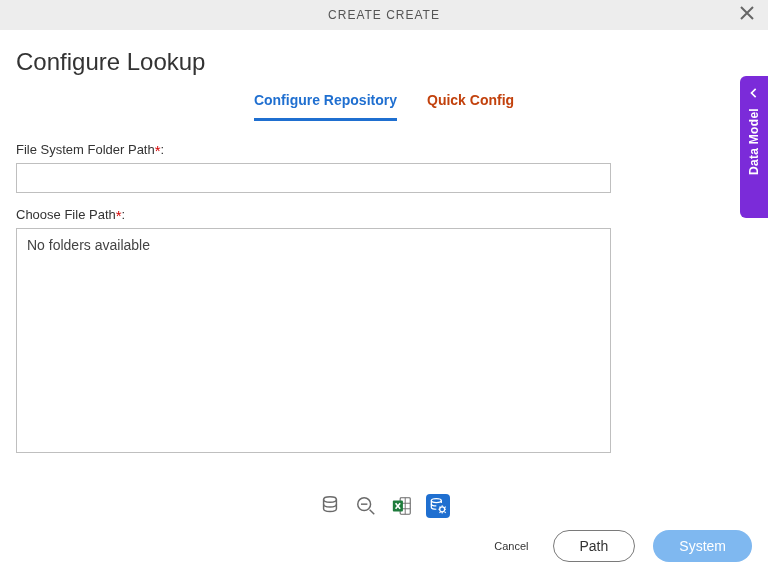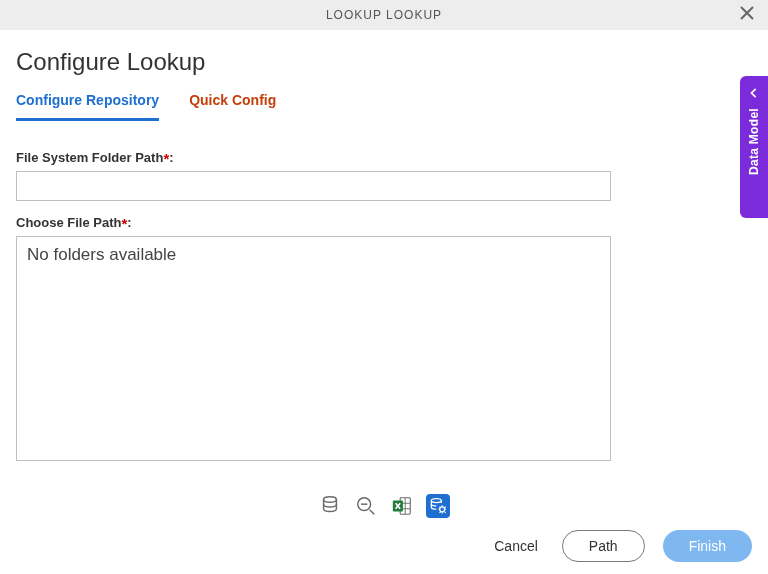--- a/index.html
+++ b/index.html
@@ -9,52 +9,52 @@
   
   .hdr { height: 30px; background: #ededed; display: flex; align-items: center; justify-content: center; position: relative; }
   .hdr-title { font-size: 12px; letter-spacing: 1px; color: #555; }
   .hdr-close { position: absolute; right: 6px; top: 0; height: 30px; width: 30px; display:flex; align-items:center; justify-content:center; cursor:pointer; }
   .hdr-close svg { width: 16px; height: 16px; }
 
   
   .page-title { font-size: 24px; color: #333; padding: 18px 16px 8px; }
 
   
-  .tabs { display:flex; gap: 30px; padding: 0 16px; border-bottom: 1px solid transparent; }
+  .tabs { display:flex; gap: 30px; padding: 0 16px; border-bottom: 1px solid transparent; justify-content: center; }
   .tab { padding: 8px 0 10px; font-size: 14px; color: #c2410c; cursor: pointer; border-bottom: 3px solid transparent; font-weight: 600; }
   .tab.active { color: #1f6fd0; border-bottom-color: #1f6fd0; }
 
   
   .form { padding: 10px 16px 0; }
-  .lbl { font-size: 13px; color: #333; margin: 18px 0 4px; display:block;font-weight:bold; }
+  .lbl { font-size: 13px; color: #333; margin: 10px 0 4px; display:block; }
   .req { color: #d40000; font-size: 15px; vertical-align: top; }
   .input { width: 595px; height: 30px; border: 1px solid #bfbfbf; padding: 4px 6px; font-size: 13px; }
-  .filebox { width: 595px; height: 225px; border: 1px solid #bfbfbf; padding: 8px 10px; font-size: 17px; color: #444; overflow:auto; }
+  .filebox { width: 595px; height: 225px; border: 1px solid #bfbfbf; padding: 8px 10px; font-size: 14px; color: #444; overflow:auto; }
 
   
   .toolbar { position:absolute; left:0; right:0; bottom: 56px; display:flex; gap: 12px; align-items:center; justify-content:center; }
   .ticon { width: 24px; height: 24px; display:flex; align-items:center; justify-content:center; }
   .ticon.cog { background:#1f6fd0; border-radius:4px; }
 
   
   .footer { position:absolute; left:0; right:0; bottom: 12px; display:flex; gap: 18px; align-items:center; justify-content:flex-end; padding: 0 16px; }
-  .btn-text { font-size: 14px; color: #333; cursor:pointer; background:none; border:none; }
+  .btn-text { font-size: 11px; color: #333; cursor:pointer; background:none; border:none; }
   .btn-outline { font-size: 14px; color:#333; background:#fff; border:1px solid #7a7a7a; border-radius: 18px; padding: 7px 26px; cursor:pointer; }
   .btn-primary { font-size: 14px; color:#fff; background:#7fb8f0; border:none; border-radius: 18px; padding: 8px 26px; cursor:default; }
 
   
   .sidepanel { position:absolute; right:0; top:76px; width:28px; height:142px; background:#7b2bd9; border-radius: 6px 0 0 6px; cursor:pointer; display:flex; flex-direction:column; align-items:center; padding-top:8px; }
   .sidepanel .chev { color:#fff; height:18px; display:flex; align-items:center; justify-content:center; width:100%; }
   .sidepanel-label { color:#fff; font-size:12px; writing-mode: vertical-rl; transform: rotate(180deg); margin-top:6px; letter-spacing: .3px; font-weight:600; }
 </style>
 </head>
 <body>
 
 <div class="hdr">
-  <div class="hdr-title">LOOKUP LOOKUP</div>
+  <div class="hdr-title">CREATE CREATE</div>
   <div class="hdr-close">
     <span>
       <svg viewBox="0 0 16 16">
           <path d="M2 2 L14 14 M14 2 L2 14" stroke="#666" stroke-width="2" fill="none"></path>
         </svg>
     </span>
   </div>
 </div>
 
 <div class="page-title">Configure Lookup</div>
@@ -111,21 +111,21 @@
       <path d="M4 9.5c0 1.3 2.7 2.4 6 2.4" fill="none" stroke="#fff" stroke-width="1.5"></path>
       <circle cx="17" cy="16" r="3" fill="none" stroke="#fff" stroke-width="1.5"></circle>
       <path d="M17 11v2M17 19v2M12.5 16h2M19.5 16h2M13.8 12.8l1.4 1.4M19.8 18.8l1.4 1.4M21.2 12.8l-1.4 1.4M15.2 18.8l-1.4 1.4" stroke="#fff" stroke-width="1.3"></path>
     </svg>
   </div>
 </div>
 
 <div class="footer">
   <button class="btn-text">Cancel</button>
   <button class="btn-outline">Path</button>
-  <button class="btn-primary">Finish</button>
+  <button class="btn-primary">System</button>
 </div>
 
 <div class="sidepanel">
   <div class="chev">
     <svg viewBox="0 0 12 12" width="10" height="10">
         <path d="M8 1 L3 6 L8 11" fill="none" stroke="#fff" stroke-width="2"></path>
       </svg>
   </div>
   <div class="sidepanel-label">Data Model</div>
 </div>

